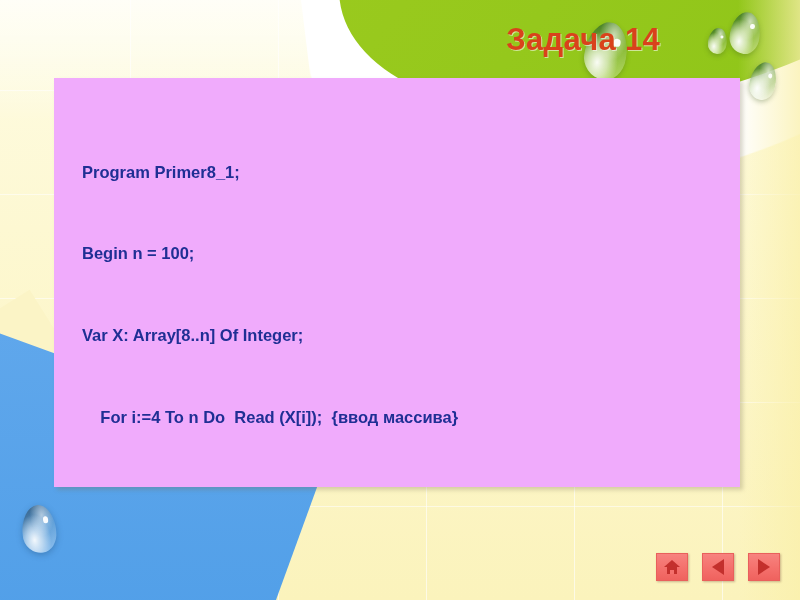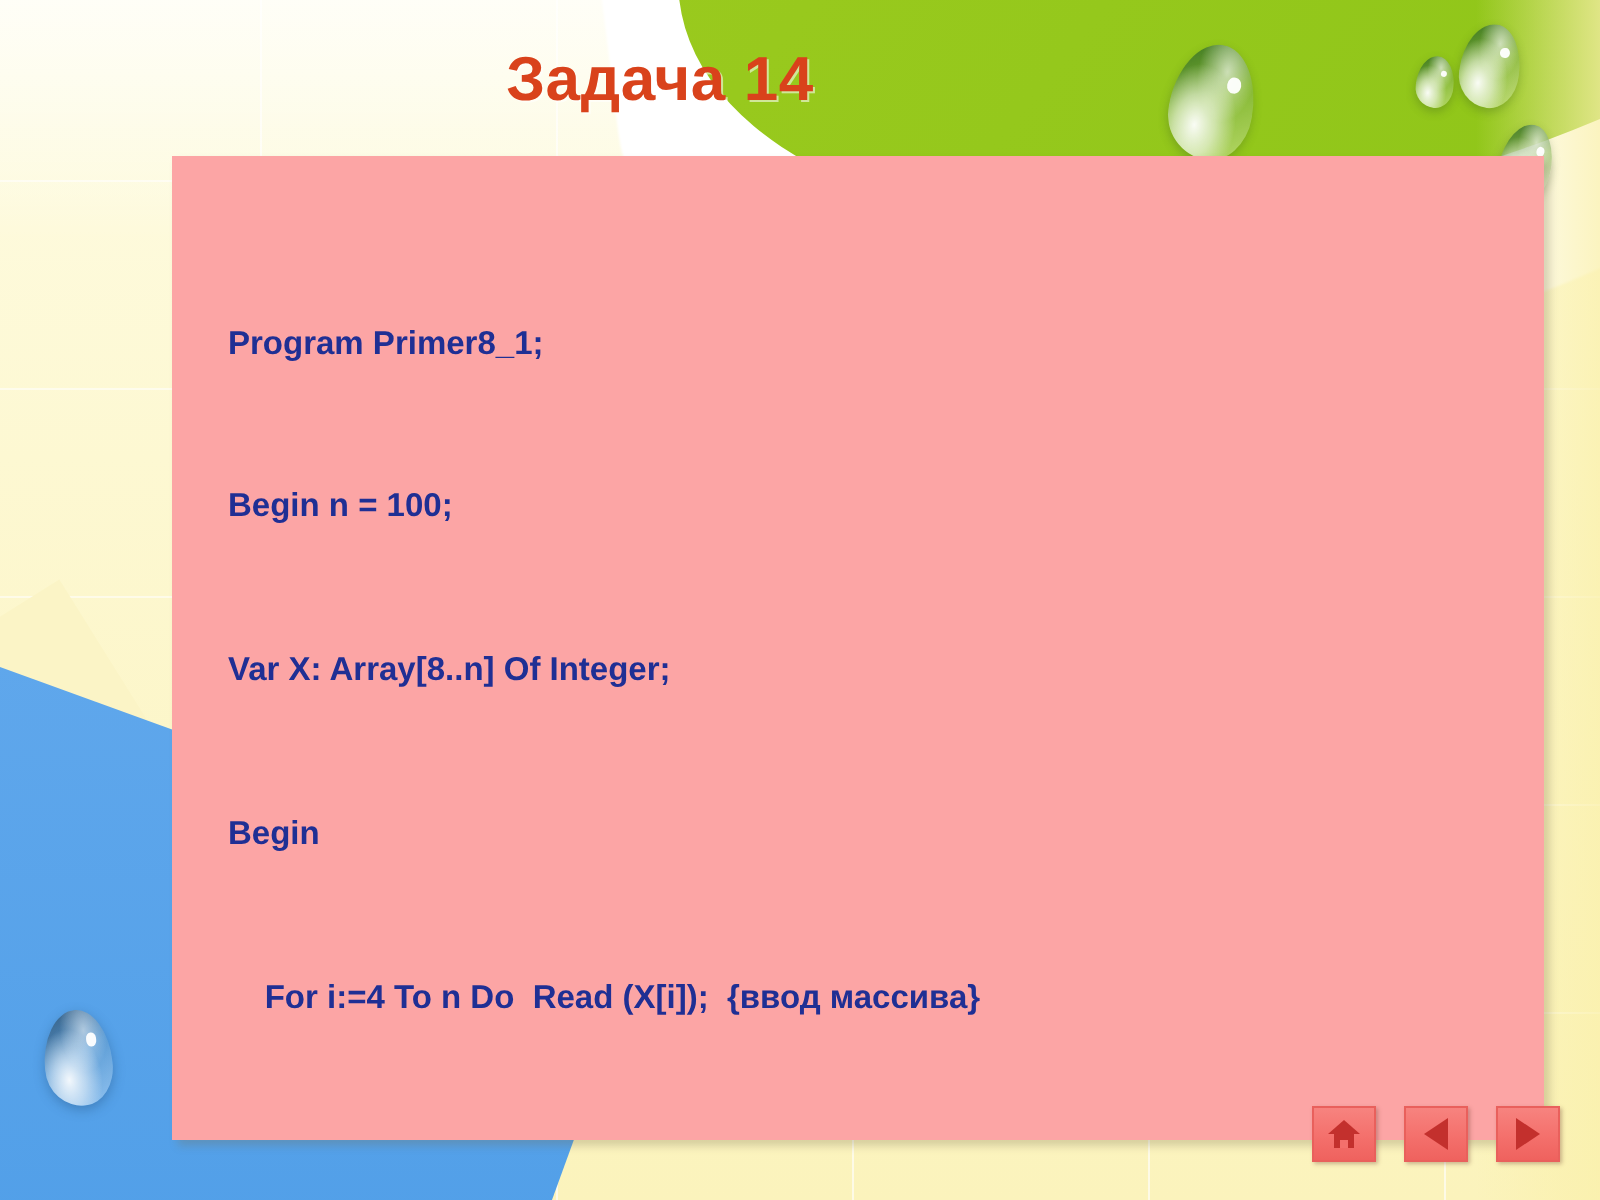--- a/index.html
+++ b/index.html
@@ -120,37 +120,36 @@
   #drop-b { left: 730px; top: 12px;  width: 30px; height: 42px; transform: rotate(8deg); }
   #drop-c { left: 708px; top: 28px;  width: 19px; height: 26px; transform: rotate(6deg); }
   #drop-d { left: 750px; top: 62px;  width: 26px; height: 38px; transform: rotate(12deg); }
   #drop-e { left: 22px;  top: 505px; width: 34px; height: 48px; transform: rotate(-6deg); }
 
   
   #title {
     position: absolute;
     left: 0; top: 22px;
     width: 660px;
-    text-align: center;
+    text-align: right;
     font-size: 31px;
     font-weight: bold;
     color: #d9421b;
     letter-spacing: .3px;
     text-shadow: 1px 1px 0 rgba(255,255,255,.55);
     white-space: nowrap;
   }
 
   
   #code-panel {
     position: absolute;
     left: 54px; top: 78px;
-    width: 686px; height: 492px;
-    background: #fca5a5;
+    width: 686px; height: 409px;
+    background: #f0abfc;
     box-shadow: 3px 3px 4px rgba(120,110,80,.28);
-    margin-left: 32px;
   }
   #code-block {
     position: absolute;
     left: 28px; top: 26px;
     right: 6px;
     color: #1f2f94;
     font-family: "Liberation Sans", sans-serif;
     font-size: 16.5px;
     font-weight: bold;
     line-height: 27.3px;
@@ -236,21 +235,20 @@
       <span class="spark"></span>
     </div>
 
   <div id="title">Задача 14</div>
 
   <div id="code-panel">
     <div id="code-block">
       <span class="cl">Program Primer8_1;</span>
       <span class="cl">Begin n = 100;</span>
       <span class="cl">Var X: Array[8..n] Of Integer;</span>
-      <span class="cl">Begin</span>
       <span class="cl">    For i:=4 To n Do  Read (X[i]);  {ввод массива}</span>
       
       
       
       
       
       
       
       
       

